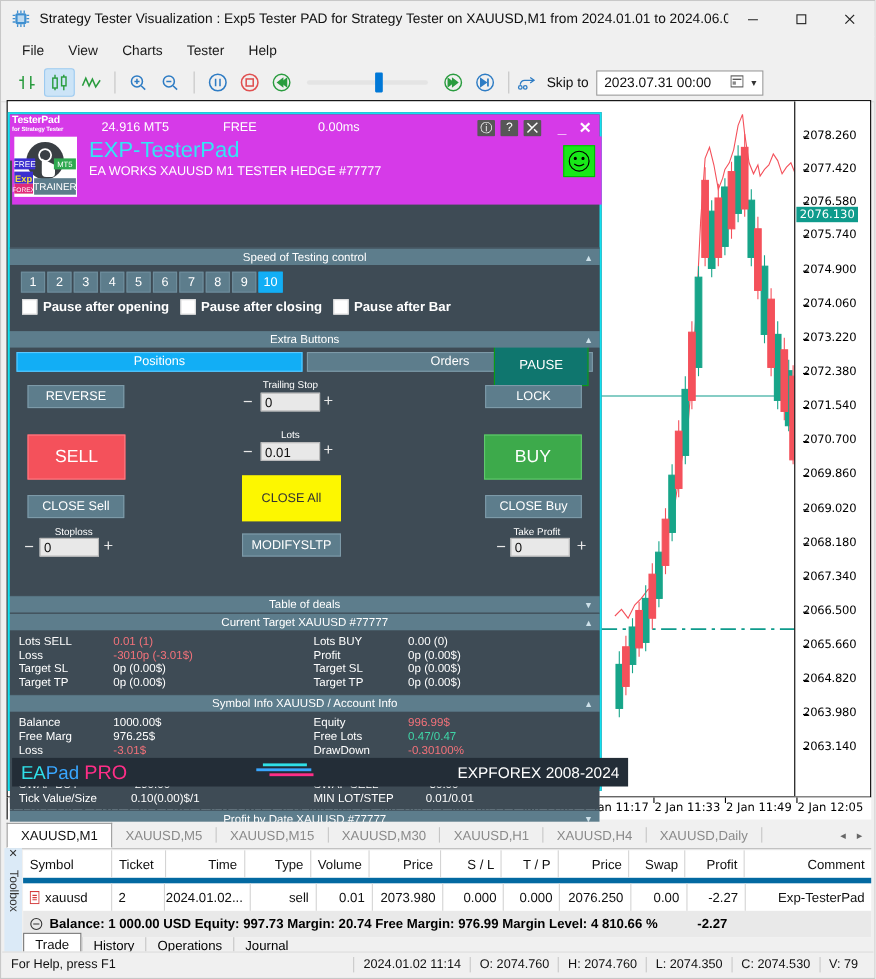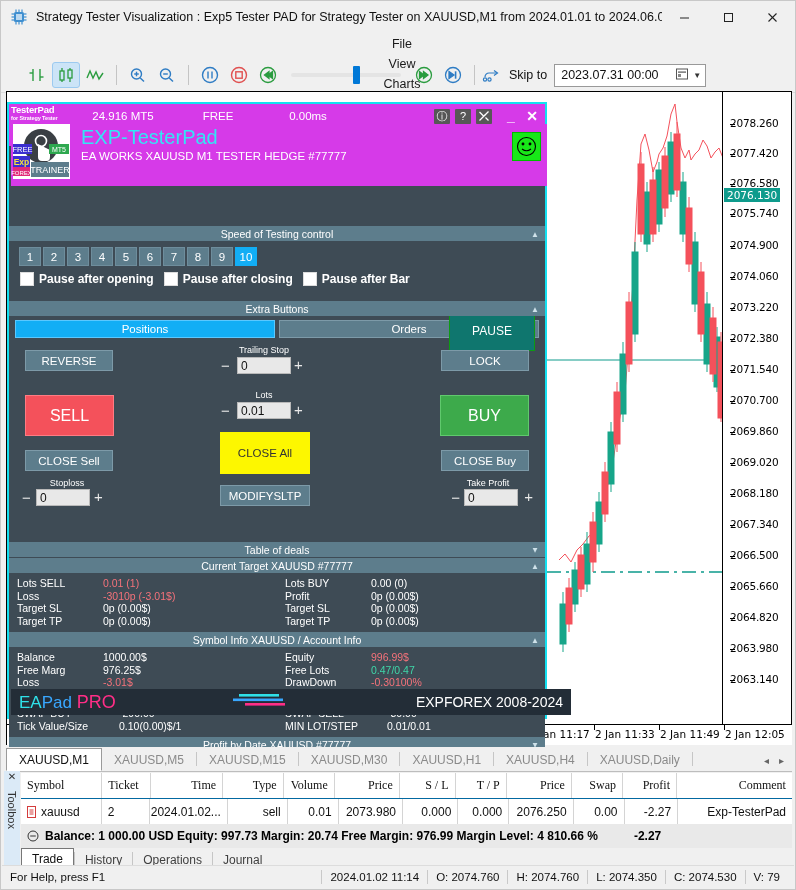--- a/index.html
+++ b/index.html
@@ -11,25 +11,25 @@
   }
   .win{width:796px;height:890px;position:relative;border:1px solid #c8c8c8;box-sizing:border-box;background:#f0f0f0;}
 
   
   .titlebar{height:32px;display:flex;align-items:center;background:#f0f0f0;border-bottom:1px solid #f0f0f0;}
   .tb-icon{width:18px;height:18px;margin-left:9px;margin-right:8px;flex:0 0 auto;}
   .tb-title{font-size:12.5px;color:#101010;flex:1 1 auto;white-space:nowrap;overflow:hidden;}
   .wbtn{width:45px;height:31px;display:flex;align-items:center;justify-content:center;font-size:13px;color:#222;}
 
   
-  .menubar{height:24px;display:flex;align-items:center;padding-left:8px;background:#f0f0f0;font-size:12.5px;color:#1a1a1a;flex-direction:column;}
+  .menubar{height:24px;display:flex;align-items:center;padding-left:8px;background:#f0f0f0;font-size:12.5px;color:#1a1a1a;}
   .menubar .mi{padding:3px 11px;border-radius:2px;}
 
   
-  .toolbar{height:34px;display:flex;align-items:center;background:#f0f0f0;padding-left:22px;gap:1px;border-bottom:1px solid #dcdcdc;}
+  .toolbar{height:34px;display:flex;align-items:center;background:#f0f0f0;padding-left:10px;gap:1px;border-bottom:1px solid #dcdcdc;}
   .tbtn{width:28px;height:26px;display:flex;align-items:center;justify-content:center;border-radius:3px;}
   .tbtn.active{background:#cce4f7;border:1px solid #9ccaf0;box-sizing:border-box;}
   .tsep{width:1px;height:20px;background:#c4c4c4;margin:0 6px;}
   .slider-wrap{width:110px;height:20px;position:relative;margin:0 8px;display:flex;align-items:center;}
   .slider-track{height:4px;width:100%;background:#e4e4e4;border-radius:2px;}
   .slider-thumb{position:absolute;left:62px;top:1px;width:7px;height:18px;background:#0078d7;border-radius:1px;}
   .skiplbl{font-size:12.5px;color:#101010;margin:0 6px 0 4px;}
   .dtbox{height:23px;min-width:152px;border:1px solid #999;background:#fff;display:flex;align-items:center;
          font-size:12.5px;color:#101010;padding:0 4px 0 6px;box-sizing:border-box;gap:5px;}
   .dtbox .val{flex:1 1 auto;}
@@ -120,27 +120,27 @@
   .ctab.sel{color:#101010;background:#fff;border:1px solid #9a9a9a;border-bottom:1px solid #fff;box-sizing:border-box;height:23px;}
   .ctab-sep{width:1px;height:14px;background:#c6c6c6;align-self:center;}
   .ctab-arrows{margin-left:auto;display:flex;gap:10px;padding-right:8px;color:#666;font-size:10px;align-items:center;height:22px;}
 
   .toolboxlbl{position:absolute;left:3px;top:770px;width:16px;height:96px;background:#dbeaf7;
               display:flex;flex-direction:column;align-items:center;}
   .vtext{writing-mode:vertical-rl;font-size:11px;color:#333;margin-top:8px;}
 
   .grid{position:absolute;left:20px;top:772px;width:771px;background:#fff;}
   .grow{display:flex;height:25px;align-items:center;font-size:12px;color:#101010;}
-  .ghead{border-bottom:1px solid #0369a1;font-family:Liberation Serif, serif;}
+  .ghead{border-bottom:5px solid #0369a1;}
   .gcell{padding:0 6px;box-sizing:border-box;border-right:1px solid #d4d4d4;height:25px;display:flex;align-items:center;white-space:nowrap;}
   .gcell.r{justify-content:flex-end;}
   .sumrow{height:24px;background:#e9e9e9;display:flex;align-items:center;font-size:12px;font-weight:bold;color:#000;padding-left:6px;gap:0;}
 
   .tabs3{position:absolute;left:20px;top:845px;height:24px;display:flex;align-items:flex-end;}
-  .t3{height:21px;padding:0 10px;font-size:12px;color:#404040;display:flex;align-items:center;}
+  .t3{height:21px;padding:0 10px;font-size:12px;color:#000000;display:flex;align-items:center;}
   .t3.sel{color:#101010;border:1px solid #777;background:#fff;box-sizing:border-box;height:22px;}
   .t3sep{width:1px;height:13px;background:#c6c6c6;align-self:center;}
 
   .statusbar{position:absolute;left:1px;bottom:1px;width:792px;height:22px;background:#f0f0f0;border-top:1px solid #dcdcdc;
              display:flex;align-items:center;font-size:11.5px;color:#101010;}
   .sb-left{padding-left:8px;flex:1 1 auto;}
   .sb-cell{padding:0 8px;border-left:1px solid #c9c9c9;height:14px;display:flex;align-items:center;white-space:nowrap;}
 </style>
 </head>
 <body>

